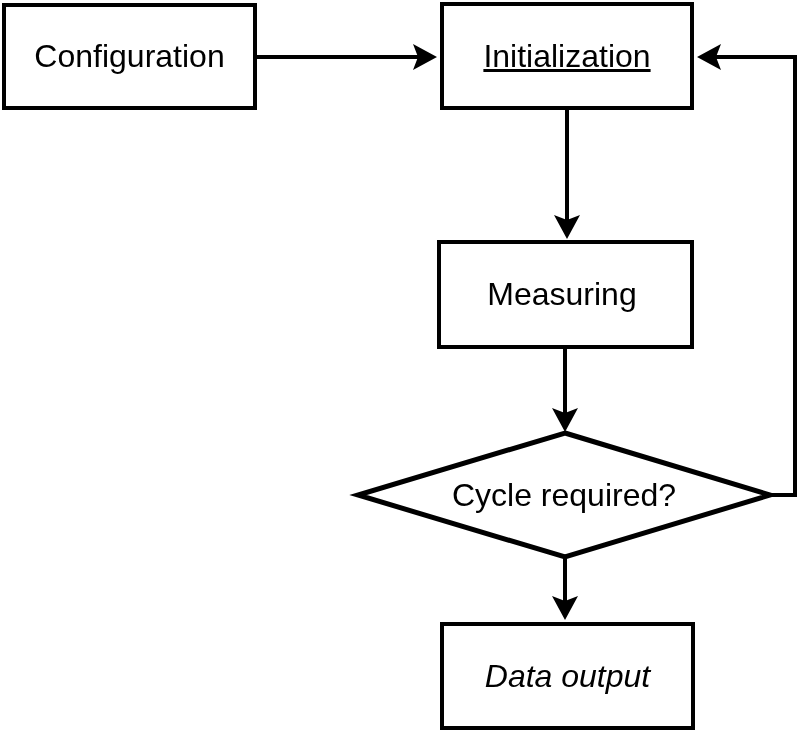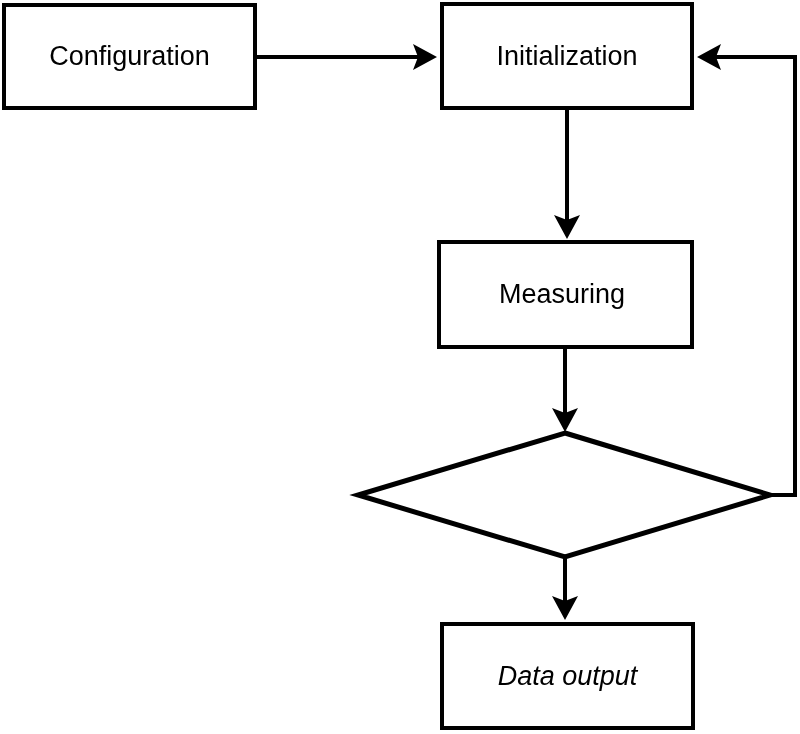--- a/index.html
+++ b/index.html
@@ -33,28 +33,28 @@
   }
   .shapes .arrowhead {
     fill: #000000;
     stroke: none;
   }
   .node-label {
     position: absolute;
     display: flex;
     align-items: center;
     justify-content: center;
-    font-size: 27px;
+    font-size: 32px;
     color: #000000;
     white-space: nowrap;
     pointer-events: none;
     border-radius: 24px;
   }
   .label-configuration { left: 2px;   top: 3px;   width: 255px; height: 107px; }
-  .label-initialization{ left: 440px; top: 2px;   width: 254px; height: 108px; }
+  .label-initialization{ left: 440px; top: 2px;   width: 254px; height: 108px; text-decoration: underline; }
   .label-measuring     { left: 437px; top: 240px; width: 250px; height: 109px; }
   .label-decision      { left: 358px; top: 433px; width: 412px; height: 124px; }
   .label-data-output   { left: 440px; top: 622px; width: 255px; height: 108px; font-style: italic; }
 </style>
 </head>
 <body>
 
 <div class="canvas">
 
   <svg class="shapes" width="800" height="734" viewBox="0 0 800 734" xmlns="http://www.w3.org/2000/svg">
@@ -91,16 +91,17 @@
       <polygon class="arrowhead" points="697,57 721,44 716,57 721,70"></polygon>
     </g>
   </svg>
 
   <div class="node-label label-configuration">Configuration</div>
 
   <div class="node-label label-initialization">Initialization</div>
 
   <div class="node-label label-measuring">Measuring</div>
 
+  <div class="node-label label-decision">Cycle required?</div>
 
   <div class="node-label label-data-output">Data output</div>
 
 </div>
 
 </body></html>

